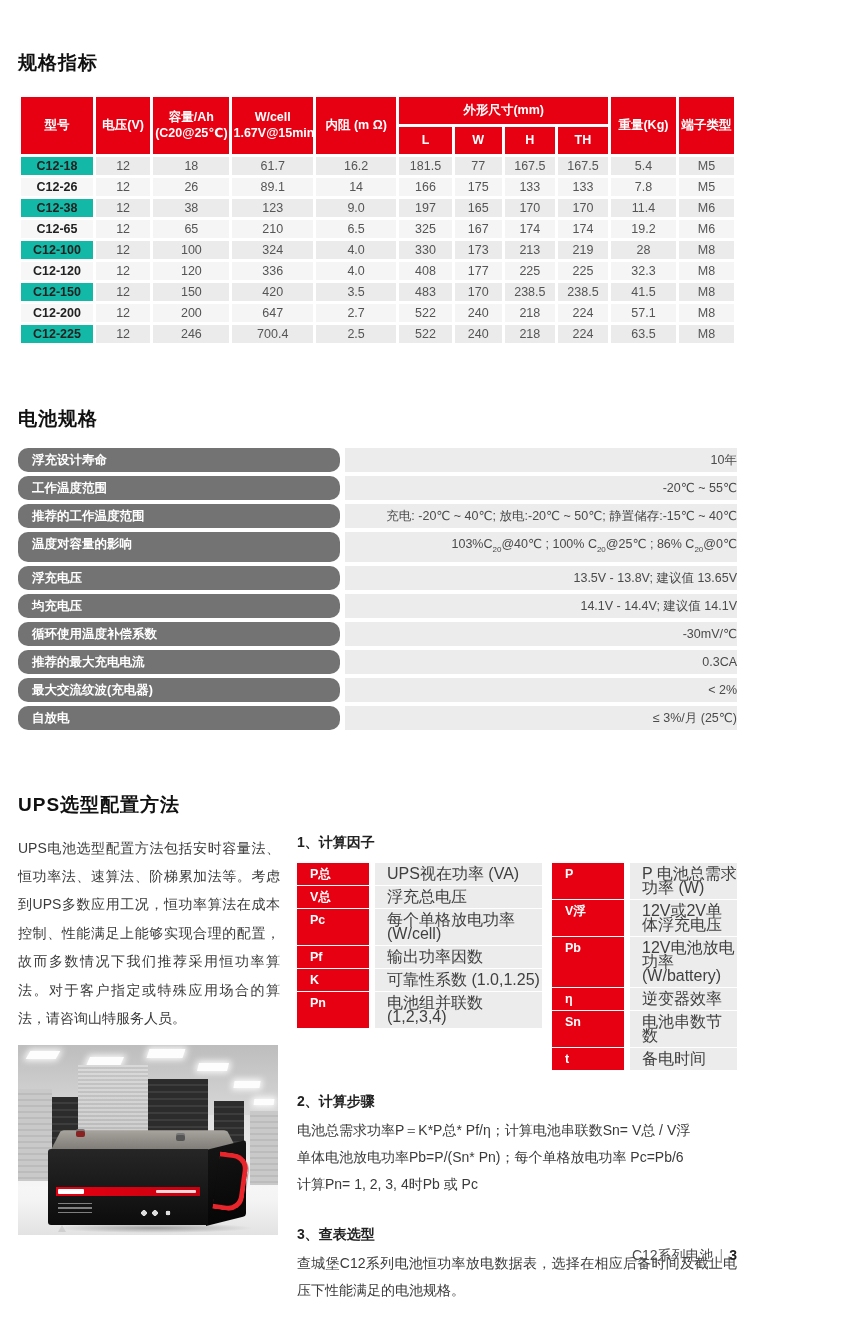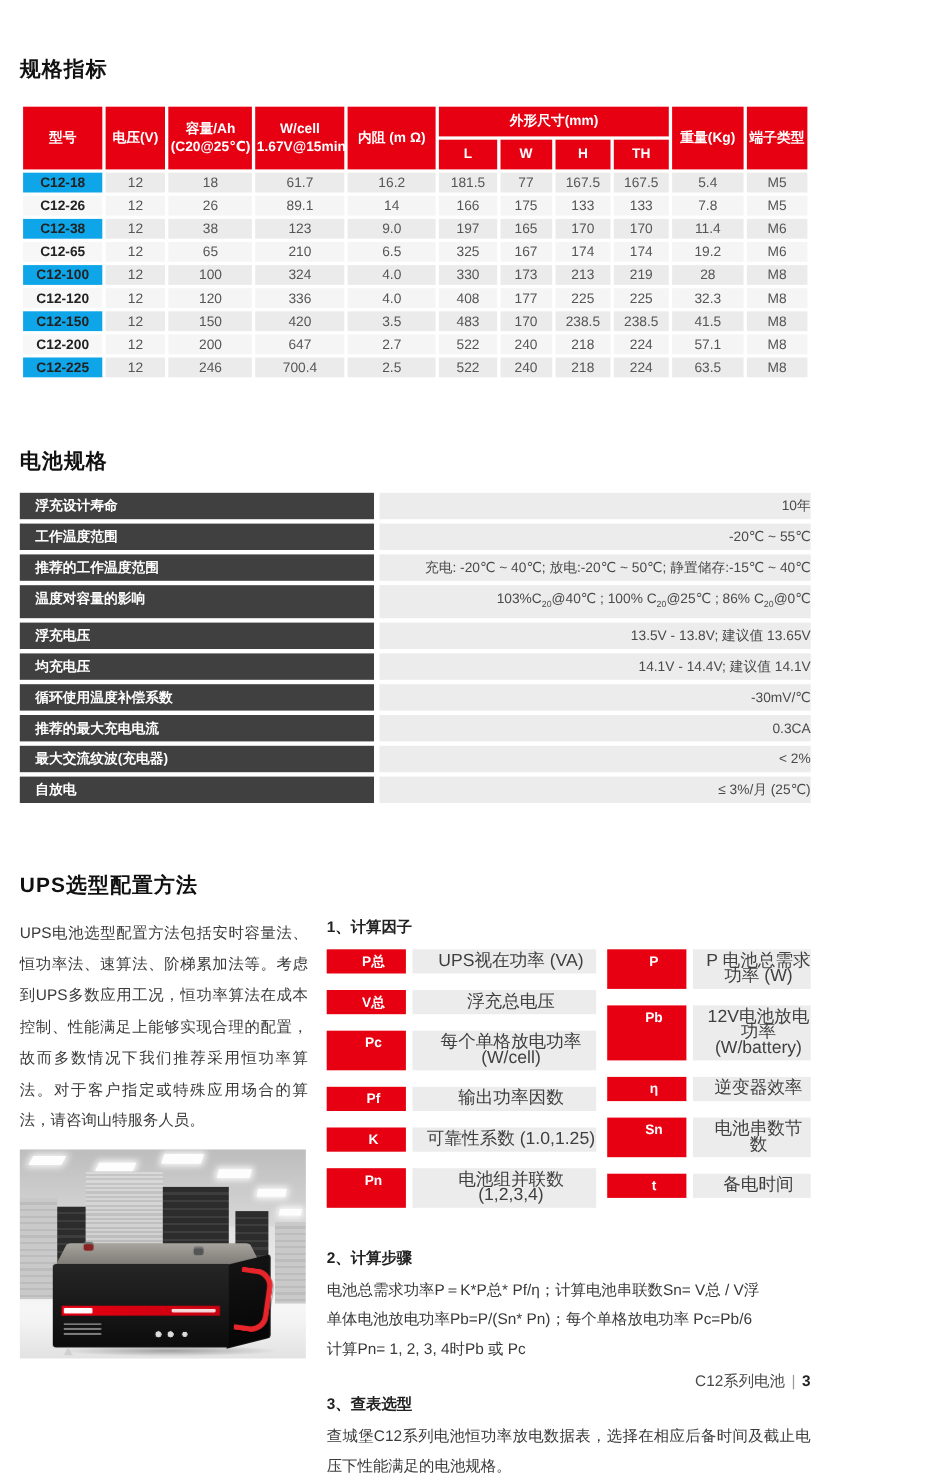--- a/index.html
+++ b/index.html
@@ -35,32 +35,32 @@
     text-align:center; vertical-align:middle;
     padding:3px 1px; line-height:1.25;
     height:27px;
   }
   table.spec td {
     background:#ebebeb; color:#555;
     font-size:12.5px; text-align:center; vertical-align:middle;
     height:18px; padding:1px 2px;
   }
   table.spec tbody tr:nth-child(even) td { background:#f5f5f5; }
-  table.spec td.model-cell { font-weight:bold; color:#222; background:#0ea5e9; }
+  table.spec td.model-cell { font-weight:bold; color:#222; background:#14b8a6; }
   table.spec tbody tr:nth-child(even) td.model-cell { background:#f7f7f7; }
 
   
   .kv-section { margin-top:60px; }
   .kv-list { margin-top:16px; }
   .kv-row { display:flex; margin-bottom:4px; }
   .kv-label {
     width:322px; flex:0 0 322px;
-    background:#404040; color:#fff;
+    background:#737373; color:#fff;
     font-size:12.5px; font-weight:bold;
-    padding:5px 0 5px 14px; line-height:14px;
+    padding:5px 0 5px 14px; line-height:14px;border-radius:10px;
   }
   .kv-value {
     flex:1; margin-left:5px;
     background:#ececec; color:#4a4a4a;
     font-size:12.5px; padding:5px 0 5px 14px; line-height:14px;text-align:right;
   }
   .kv-value sub { font-size:8px; }
 
   
   .ups-section { margin-top:62px; }
@@ -69,21 +69,21 @@
   .ups-right { flex:1; margin-left:17px; }
   .ups-intro {
     font-size:14px; line-height:28.4px; color:#3a3a3a;
     text-align:justify;
   }
   .sub-heading { font-size:14px; font-weight:bold; color:#222; }
   .factor-tables { display:flex; margin-top:11px; }
   .factor-table { }
   .factor-table.left { width:245px; flex:0 0 245px; }
   .factor-table.right { flex:1; margin-left:10px; }
-  .factor-row { display:flex; margin-bottom:15px;text-align:center; }
+  .factor-row { display:flex; margin-bottom:1px; }
   .factor-key {
     width:72px; flex:0 0 72px;
     background:#e60012; color:#fff;
     font-size:12.5px; font-weight:bold;
     padding:4px 0 4px 13px; line-height:14px;
   }
   .factor-desc {
     flex:1; margin-left:6px;
     background:#ececec; color:#3f3f3f;
     font-size:16px; padding:4px 0 4px 12px; line-height:14px;
@@ -482,20 +482,24 @@
                   <div class="factor-key">Pn</div>
                   <div class="factor-desc">电池组并联数 (1,2,3,4)</div>
                 </div>
               </div>
             <div class="factor-table right">
                 <div class="factor-row">
                   <div class="factor-key">P</div>
                   <div class="factor-desc">P 电池总需求功率 (W)</div>
                 </div>
                 <div class="factor-row">
+                  <div class="factor-key">V浮</div>
+                  <div class="factor-desc">12V或2V单体浮充电压</div>
+                </div>
+                <div class="factor-row">
                   <div class="factor-key">Pb</div>
                   <div class="factor-desc">12V电池放电功率 (W/battery)</div>
                 </div>
                 <div class="factor-row">
                   <div class="factor-key">η</div>
                   <div class="factor-desc">逆变器效率</div>
                 </div>
                 <div class="factor-row">
                   <div class="factor-key">Sn</div>
                   <div class="factor-desc">电池串数节数</div>

